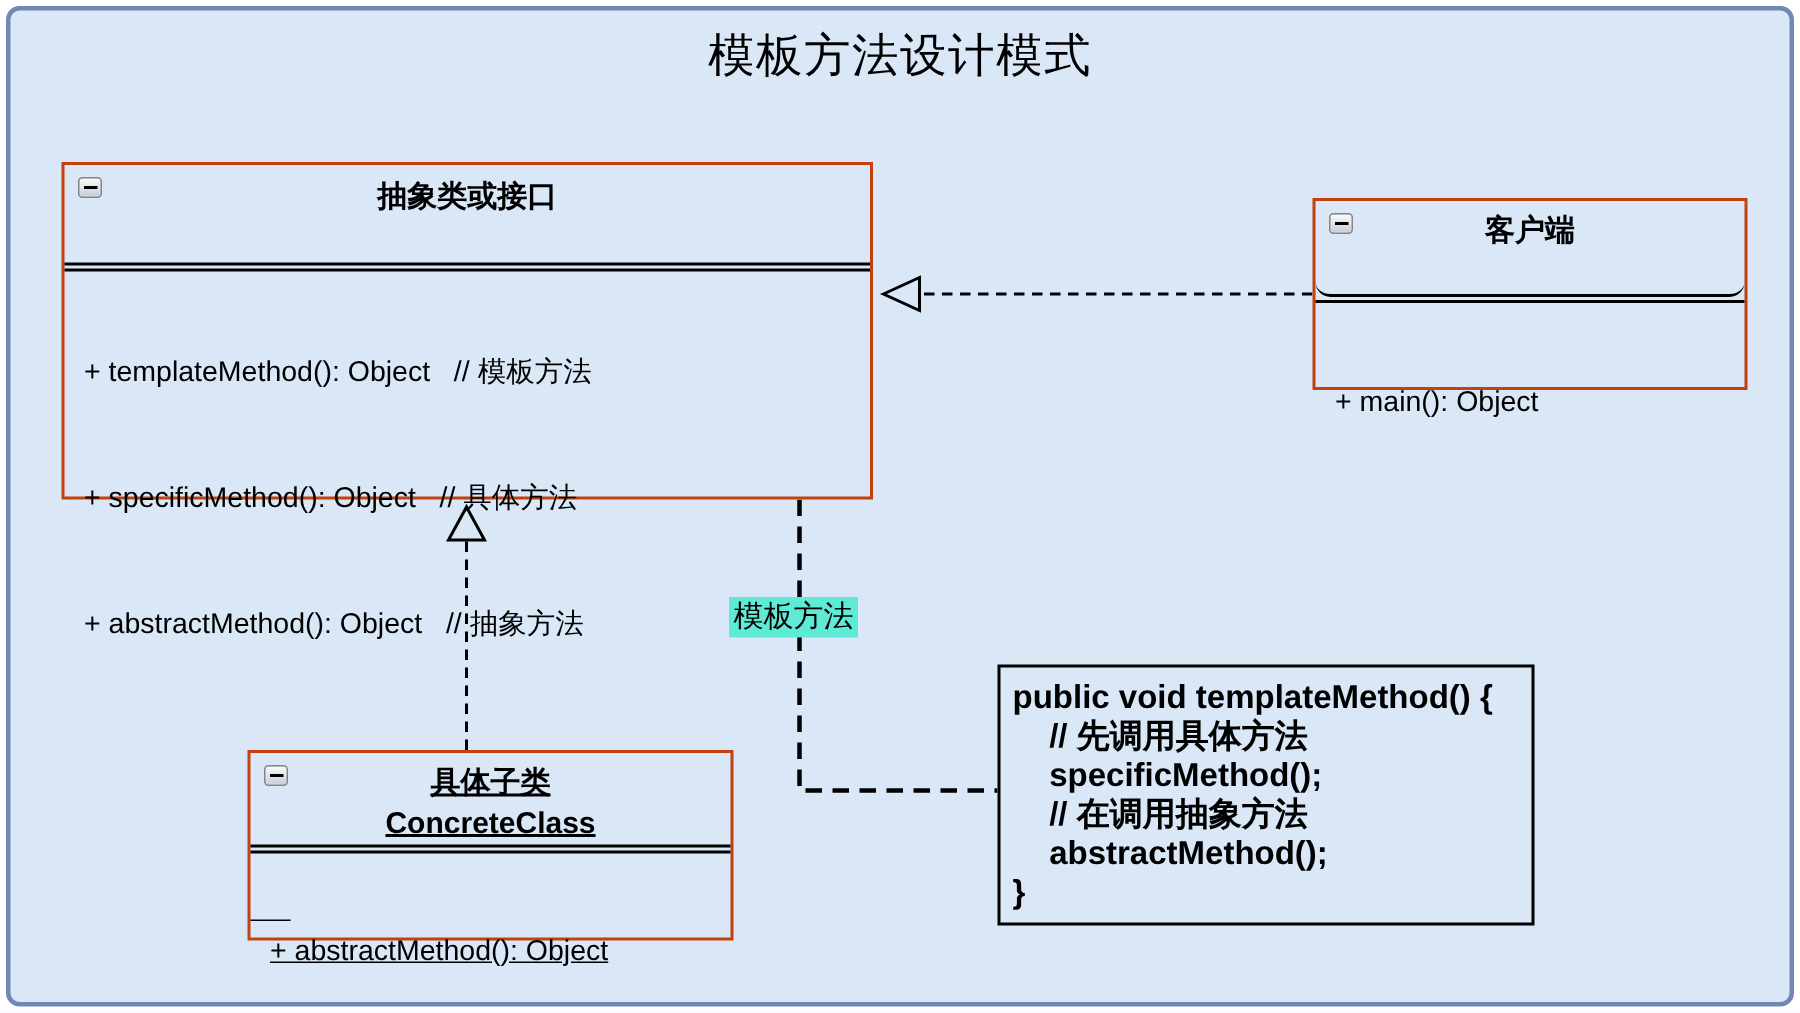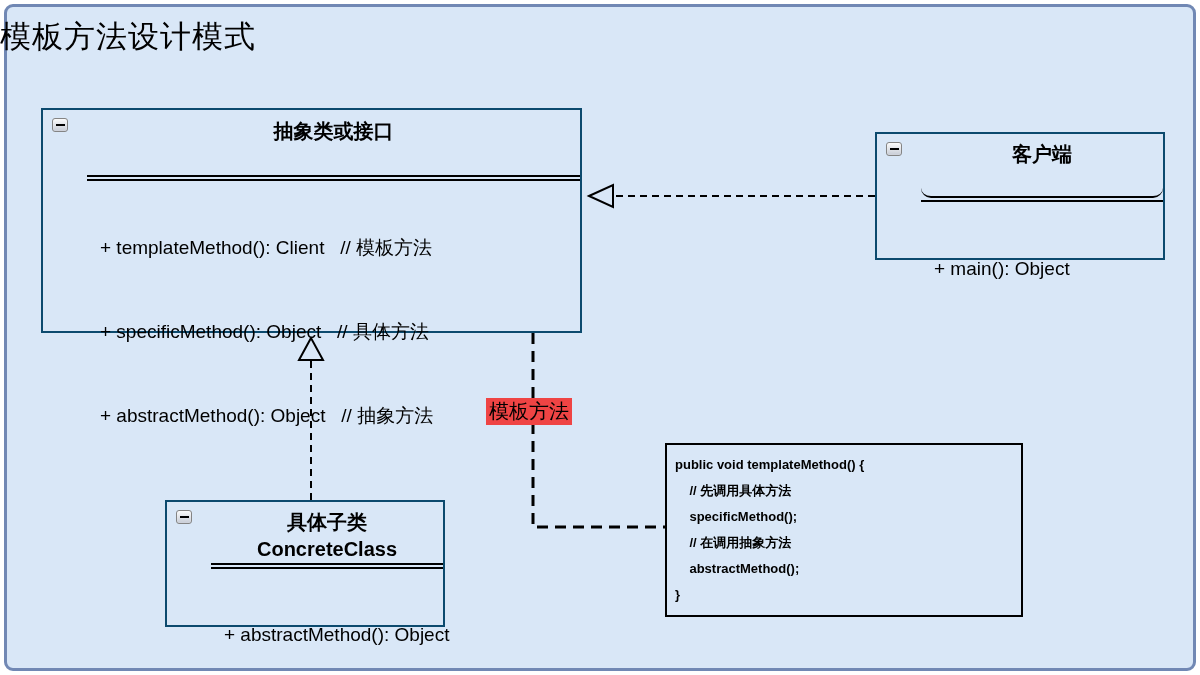--- a/index.html
+++ b/index.html
@@ -18,31 +18,31 @@
     position: absolute;
     left: 4px; top: 4px; right: 4px; bottom: 4px;
     background: #d9e7f7;
     border: 3px solid #7188b4;
     border-radius: 9px;
   }
 
   .diagram-title {
     position: absolute;
     top: 16px; left: 0; width: 100%;
+    text-align: center;
     font-size: 31px;
     font-weight: 500;
     letter-spacing: 1px;
   }
 
   
   .uml-class {
     position: absolute;
-    border: 2px solid #0c4a6e;
+    border: 2px solid #c2410c;
     background: #d9e7f7;
-    padding-left: 44px;
   }
   .class-header {
     position: relative;
     text-align: center;
     border-bottom: 2px solid #000;
   }
   .class-header .cn { font-size: 20px; font-weight: bold; }
   .class-header .en { font-size: 20px; font-weight: bold; }
   .double-line {
     height: 4px;
@@ -79,52 +79,52 @@
   .node-abstract .method { height: 48px; }
   .node-abstract .methods { padding-top: 7px; }
 
   
   .node-client { left: 875px; top: 132px; width: 290px; height: 128px; }
   .node-client .class-header { padding-top: 7px; height: 64px; line-height: 27px; border-radius: 10px; }
   .node-client .methods { padding-top: 13px; }
   .node-client .method { height: 36px; }
 
   
-  .node-concrete { left: 165px; top: 500px; width: 280px; height: 127px; }
+  .node-concrete { left: 165px; top: 500px; width: 324px; height: 127px; text-decoration: underline; }
   .node-concrete .class-header { padding-top: 7px; height: 63px; line-height: 27px; }
   .node-concrete .methods { padding-top: 12px; }
   .node-concrete .method { height: 36px; }
 
   
   .code-note {
     position: absolute;
     left: 665px; top: 443px; width: 358px; height: 174px;
     border: 2px solid #000;
     background: #d9e7f7;
     padding: 7px 0 0 8px;
   }
   .code-line {
-    font-size: 13px;
+    font-size: 22px;
     font-weight: bold;
     line-height: 26px;
     white-space: pre;
   }
 
   
   .edges {
     position: absolute;
     left: 0; top: 0;
     width: 1200px; height: 675px;
     pointer-events: none;
   }
 
   .edge-label {
     position: absolute;
     left: 486px; top: 398px;
-    background: #ef4444;
+    background: #5eead4;
     font-size: 20px;
     padding: 1px 3px;
     line-height: 25px;
   }
 </style>
 </head>
 <body>
 
 <div class="canvas">
 
@@ -151,21 +151,21 @@
 
   <div class="uml-class node-abstract">
     <div class="collapse-btn">
         <span class="minus-glyph"></span>
       </div>
     <div class="class-header">
       <div class="cn">抽象类或接口</div>
     </div>
     <div class="double-line"></div>
     <div class="methods">
-      <div class="method">+ templateMethod(): Client   // 模板方法</div>
+      <div class="method">+ templateMethod(): Object   // 模板方法</div>
       <div class="method">+ specificMethod(): Object   // 具体方法</div>
       <div class="method">+ abstractMethod(): Object   // 抽象方法</div>
     </div>
   </div>
 
   <div class="uml-class node-client">
     <div class="collapse-btn">
         <span class="minus-glyph"></span>
       </div>
     <div class="class-header">

